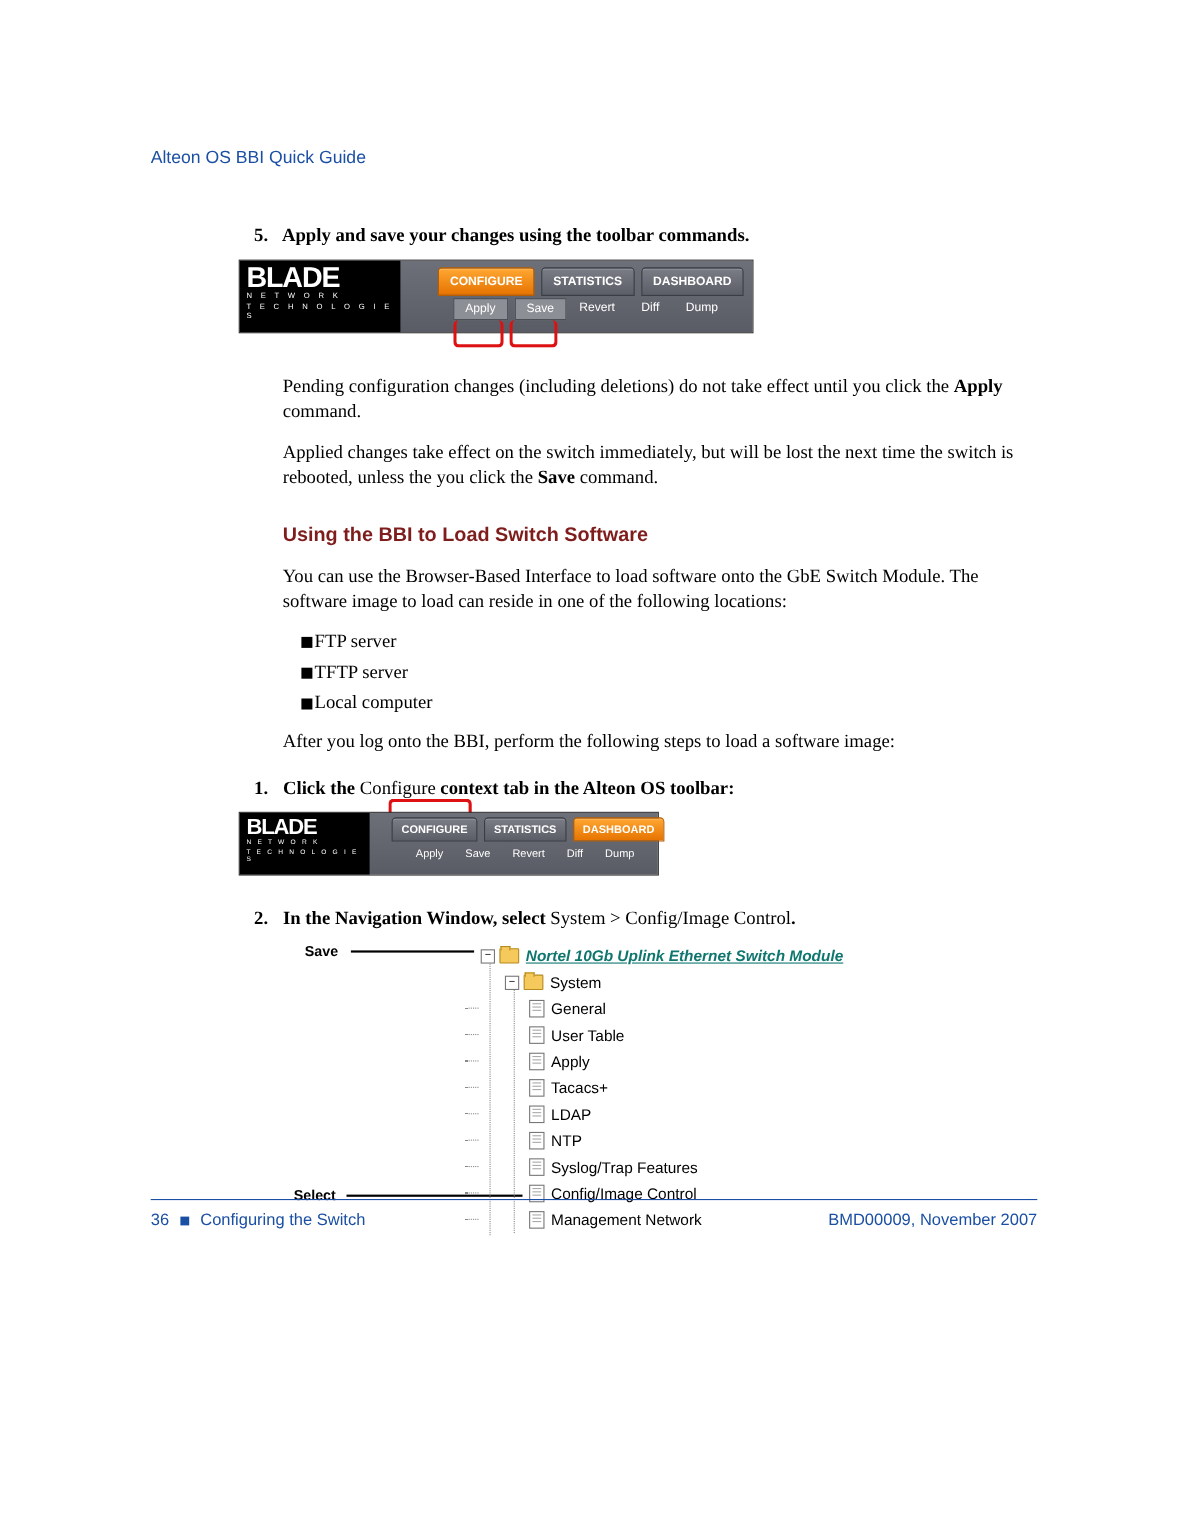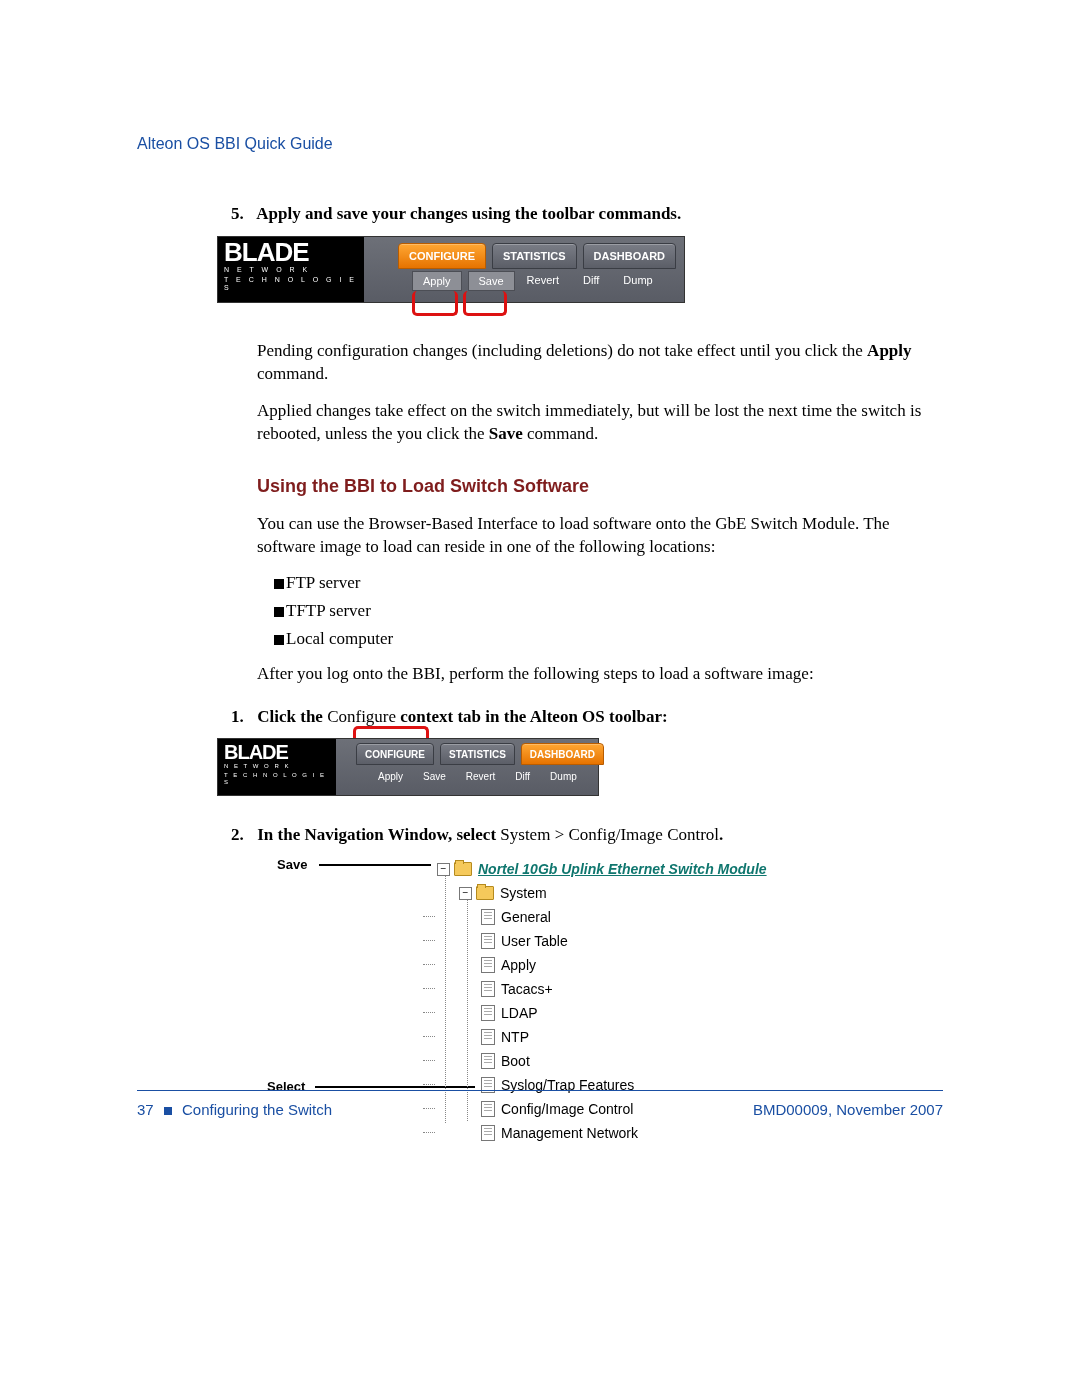--- a/index.html
+++ b/index.html
@@ -291,42 +291,37 @@
           <span>LDAP</span>
         </div>
       <div class="tree-row indent-2">
           <span class="hline"></span>
           <span class="page-ic"></span>
           <span>NTP</span>
         </div>
       <div class="tree-row indent-2">
           <span class="hline"></span>
           <span class="page-ic"></span>
-          <span>Boot</span>
-        </div>
-      <div class="tree-row indent-2">
-          <span class="hline"></span>
-          <span class="page-ic"></span>
           <span>Syslog/Trap Features</span>
         </div>
       <div class="tree-row indent-2">
           <span class="hline"></span>
           <span class="page-ic"></span>
           <span>Config/Image Control</span>
         </div>
       <div class="tree-row indent-2">
           <span class="hline"></span>
           <span class="page-ic"></span>
           <span>Management Network</span>
         </div>
     </div>
   </div>
 
 </div>
 
 <div class="footer">
   <div>
-    <span>37</span>
+    <span>36</span>
     <span class="fsq"></span>
     <span>Configuring the Switch</span>
   </div>
   <div>BMD00009, November 2007</div>
 </div>
 
 </body></html>

